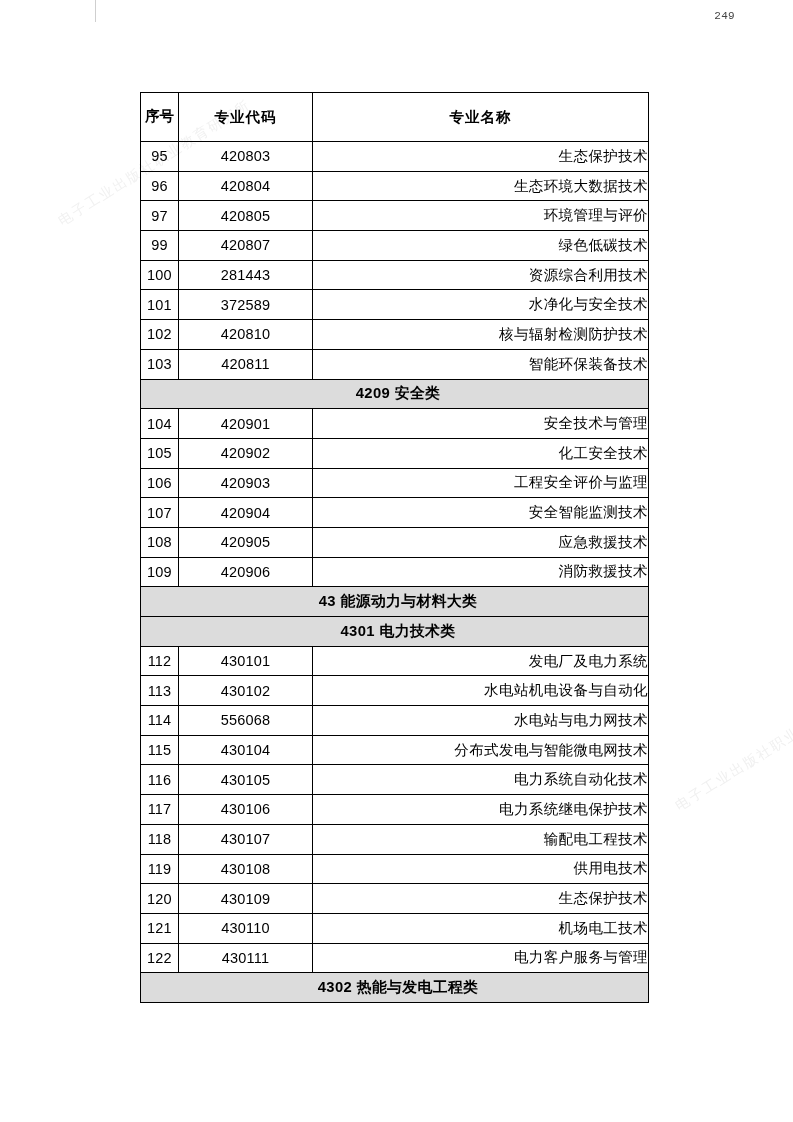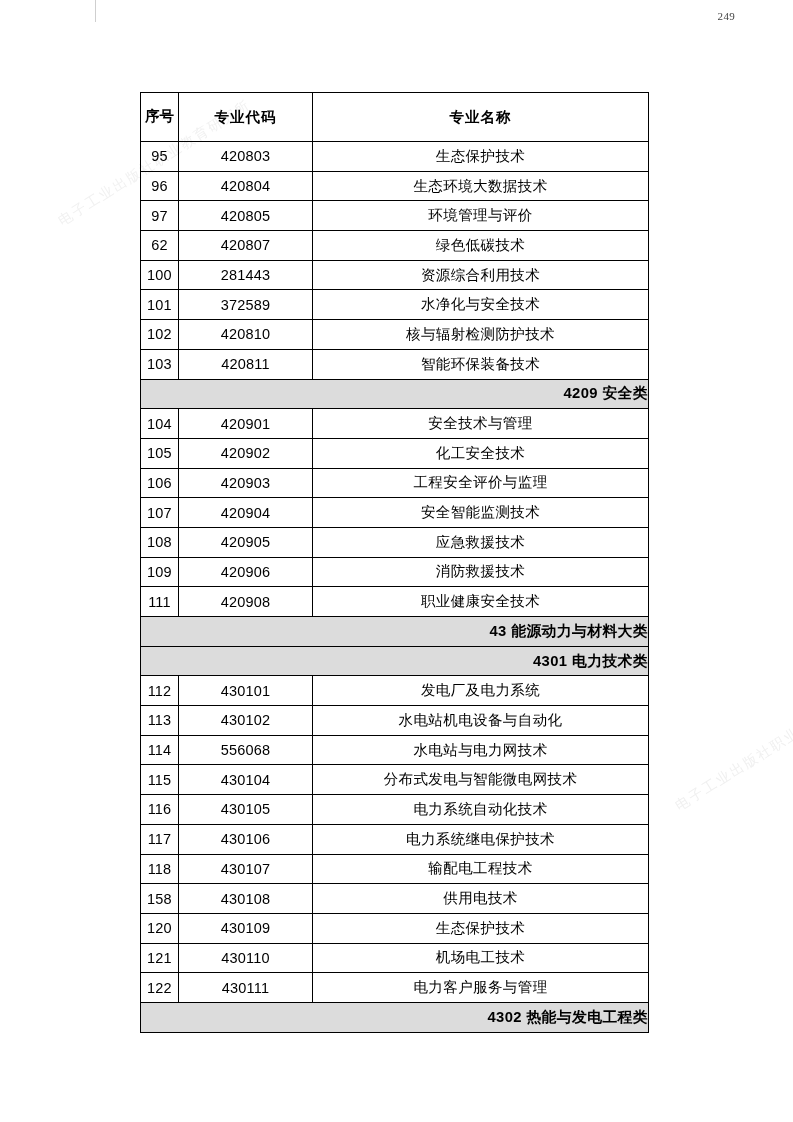--- a/index.html
+++ b/index.html
@@ -20,21 +20,21 @@
     width: 793px;
     height: 1122px;
     box-sizing: border-box;
   }
   .page-number {
     position: absolute;
     top: 10px;
     right: 58px;
     font-size: 11px;
     color: #444;
-    font-family: Liberation Serif, serif;
+    font-family: Liberation Mono, monospace;
     letter-spacing: 0.3px;
   }
   .table-wrap {
     position: absolute;
     left: 140px;
     top: 92px;
     width: 508px;
   }
   table.major-table {
     border-collapse: collapse;
@@ -66,29 +66,29 @@
     font-size: 14.5px;
     padding: 0 6px;
   }
   .row-cell {
     height: 28.7px;
     text-align: center;
     font-size: 14.5px;
     letter-spacing: 0.2px;
   }
   .row-name {
-    text-align: center;
+    text-align: right;
     padding-left: 9px;
     letter-spacing: 0.4px;
   }
   tr.group-row td {
     background: #dcdcdc;
     height: 28.7px;
     font-weight: bold;
-    text-align: right;
+    text-align: center;
     padding-left: 7px;
     font-size: 14.8px;
     letter-spacing: 0.4px;
   }
   .wm {
     position: absolute;
     color: #efefef;
     font-size: 14px;
     font-family: "Liberation Sans", sans-serif;
     white-space: nowrap;
@@ -155,21 +155,21 @@
             <td class="row-cell">96</td>
             <td class="row-cell">420804</td>
             <td class="row-cell row-name">生态环境大数据技术</td>
           </tr>
           <tr>
             <td class="row-cell">97</td>
             <td class="row-cell">420805</td>
             <td class="row-cell row-name">环境管理与评价</td>
           </tr>
           <tr>
-            <td class="row-cell">62</td>
+            <td class="row-cell">99</td>
             <td class="row-cell">420807</td>
             <td class="row-cell row-name">绿色低碳技术</td>
           </tr>
           <tr>
             <td class="row-cell">100</td>
             <td class="row-cell">281443</td>
             <td class="row-cell row-name">资源综合利用技术</td>
           </tr>
           <tr>
             <td class="row-cell">101</td>
@@ -212,25 +212,20 @@
           <tr>
             <td class="row-cell">108</td>
             <td class="row-cell">420905</td>
             <td class="row-cell row-name">应急救援技术</td>
           </tr>
           <tr>
             <td class="row-cell">109</td>
             <td class="row-cell">420906</td>
             <td class="row-cell row-name">消防救援技术</td>
           </tr>
-          <tr>
-            <td class="row-cell">111</td>
-            <td class="row-cell">420908</td>
-            <td class="row-cell row-name">职业健康安全技术</td>
-          </tr>
           <tr class="group-row">
             <td colspan="3">43 能源动力与材料大类</td>
           </tr>
           <tr class="group-row">
             <td colspan="3">4301 电力技术类</td>
           </tr>
           <tr>
             <td class="row-cell">112</td>
             <td class="row-cell">430101</td>
             <td class="row-cell row-name">发电厂及电力系统</td>
@@ -259,21 +254,21 @@
             <td class="row-cell">117</td>
             <td class="row-cell">430106</td>
             <td class="row-cell row-name">电力系统继电保护技术</td>
           </tr>
           <tr>
             <td class="row-cell">118</td>
             <td class="row-cell">430107</td>
             <td class="row-cell row-name">输配电工程技术</td>
           </tr>
           <tr>
-            <td class="row-cell">158</td>
+            <td class="row-cell">119</td>
             <td class="row-cell">430108</td>
             <td class="row-cell row-name">供用电技术</td>
           </tr>
           <tr>
             <td class="row-cell">120</td>
             <td class="row-cell">430109</td>
             <td class="row-cell row-name">生态保护技术</td>
           </tr>
           <tr>
             <td class="row-cell">121</td>

